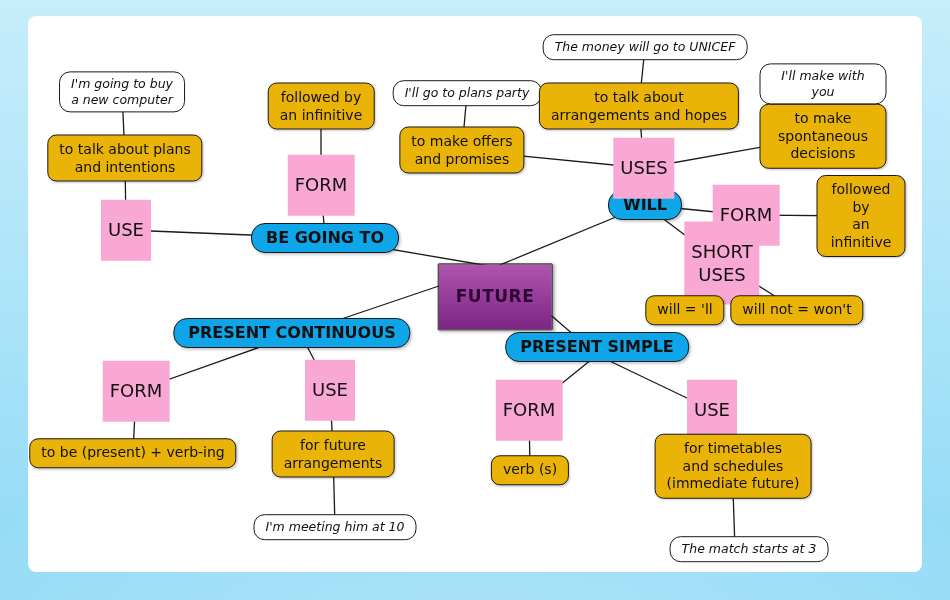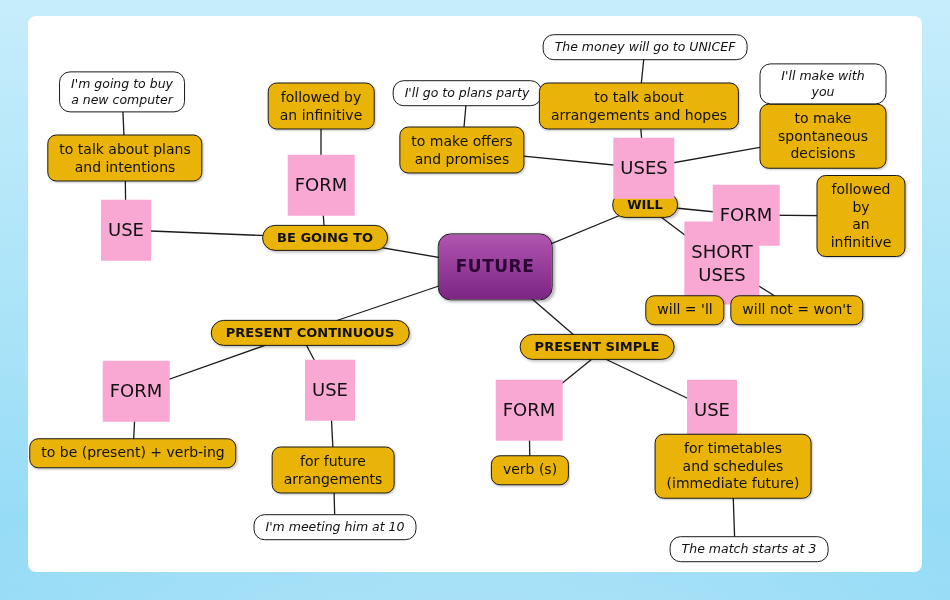--- a/index.html
+++ b/index.html
@@ -15,29 +15,29 @@
     position:absolute;left:28px;top:16px;width:894px;height:556px;
     background:#ffffff;border-radius:8px;
   }
   svg.edges{position:absolute;left:0;top:0;width:950px;height:600px;z-index:1;}
   svg.edges line{stroke:#1a1a1a;stroke-width:1.3;}
   .node{
     position:absolute;transform:translate(-50%,-50%);
     text-align:center;white-space:pre-line;color:#111;z-index:2;line-height:1.25;
   }
   .main{
-    background:#eab308;border:1.6px solid #1a1a1a;border-radius:14px;
-    padding:4px 14px;font-weight:bold;font-size:13px;
+    background:#0ea5e9;border:1.6px solid #1a1a1a;border-radius:14px;
+    padding:4px 14px;font-weight:bold;font-size:16px;
     box-shadow:1.5px 1.5px 3px rgba(0,0,0,.25);
   }
   .future{
     background:linear-gradient(180deg,#b055b0 0%,#7c2584 100%);
-    border:1.6px solid #1a1a1a;border-radius:13px;
+    border:1.6px solid #1a1a1a;border-radius:1px;
     padding:22px 17px;font-weight:bold;font-size:17px;letter-spacing:.5px;
-    color:#2e0535;box-shadow:1.5px 1.5px 3px rgba(0,0,0,.3);
+    color:#2e0535;box-shadow:1.5px 1.5px 3px rgba(0,0,0,.3);margin-top:30px;
   }
   .tag{
     background:#f9a8d4;padding:19px 7px;font-size:18px;
   }
   .desc{
     background:#eab308;border:1.4px solid #1a1a1a;border-radius:9px;
     padding:5px 11px;font-size:14px;box-shadow:1px 1px 2px rgba(0,0,0,.18);
   }
   .example{
     background:#ffffff;border:1.4px solid #1a1a1a;border-radius:11px;
@@ -112,25 +112,25 @@
 decisions</div>
 <div class="node example" style="left:823px;top:84px">I'll make with you</div>
 <div class="node tag" style="left:746px;top:215px">FORM</div>
 <div class="node desc" style="left:861px;top:216px">followed by
 an infinitive</div>
 <div class="node tag" style="left:722px;top:263px">SHORT
 USES</div>
 <div class="node desc" style="left:685px;top:310px">will = 'll</div>
 <div class="node desc" style="left:797px;top:310px">will not = won't</div>
 
-<div class="node main" style="left:310px;top:333px">PRESENT CONTINUOUS</div>
+<div class="node main" style="left:292px;top:333px">PRESENT CONTINUOUS</div>
 <div class="node tag" style="left:136px;top:391px">FORM</div>
 <div class="node desc" style="left:133px;top:453px">to be (present) + verb-ing</div>
 <div class="node tag" style="left:330px;top:390px">USE</div>
-<div class="node desc" style="left:333px;top:470px">for future
+<div class="node desc" style="left:333px;top:454px">for future
 arrangements</div>
 <div class="node example" style="left:335px;top:527px">I'm meeting him at 10</div>
 
 <div class="node main" style="left:597px;top:347px">PRESENT SIMPLE</div>
 <div class="node tag" style="left:529px;top:410px">FORM</div>
 <div class="node desc" style="left:530px;top:470px">verb (s)</div>
 <div class="node tag" style="left:712px;top:410px">USE</div>
 <div class="node desc" style="left:733px;top:466px">for timetables
 and schedules
 (immediate future)</div>

